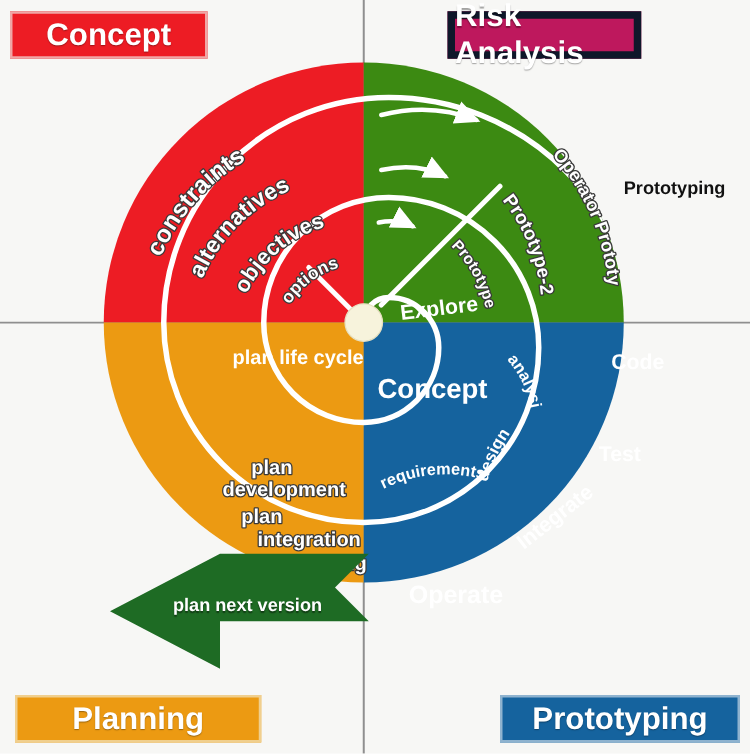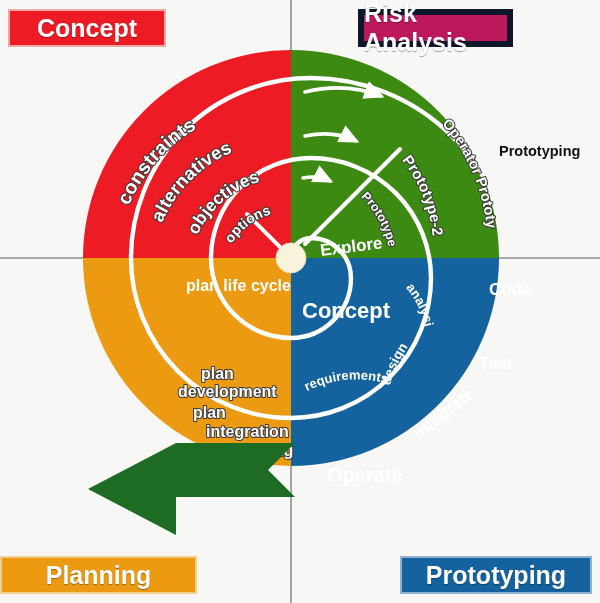--- a/index.html
+++ b/index.html
@@ -24,21 +24,21 @@
     justify-content: center;
     font-weight: bold;
     font-size: 25px;
     color: #ffffff;
     letter-spacing: 0px;
     text-shadow: 0 1px 1px rgba(0,0,0,0.35);
     box-sizing: border-box;
   }
   #label-review   { left: 8px;   top: 9px;   width: 158px; height: 38px; background: #ED1C24; border: 2px solid #f0a6a6; }
   #label-risk     { left: 358px; top: 9px;   width: 155px; height: 38px; background: #be185d; border: 6px solid #0f172a; }
-  #label-planning { left: 0;   top: 556px; width: 197px; height: 38px; background: #EC9A12; border: 2px solid #f0cf8e; }
+  #label-planning { left: 12px;   top: 556px; width: 197px; height: 38px; background: #EC9A12; border: 2px solid #f0cf8e; }
   #label-eng      { left: 400px; top: 556px; width: 192px; height: 38px; background: #15639E; border: 2px solid #8fb3cf; }
 
   #prototyping-label {
     position: absolute;
     left: 499px;
     top: 143px;
     font-size: 14.5px;
     font-weight: bold;
     color: #111111;
     white-space: nowrap;
@@ -210,14 +210,15 @@
     <span>Risk Analysis</span>
   </div>
   <div class="quad-label" id="label-planning">
     <span>Planning</span>
   </div>
   <div class="quad-label" id="label-eng">
     <span>Prototyping</span>
   </div>
 
   <div id="prototyping-label">Prototyping</div>
+  <div id="plan-next-label">plan next version</div>
 
 </div>
 
 </body></html>

